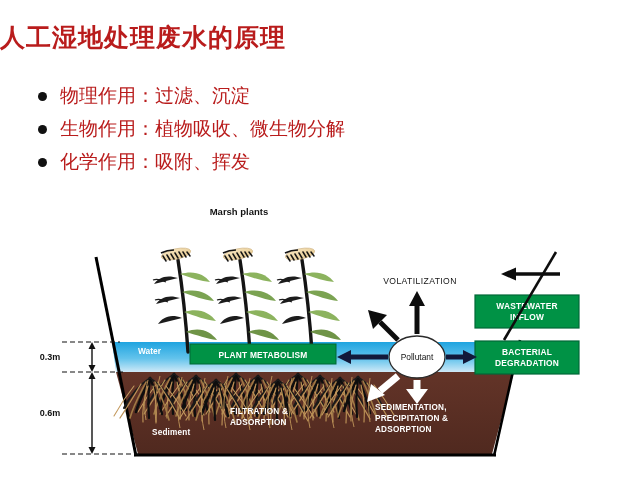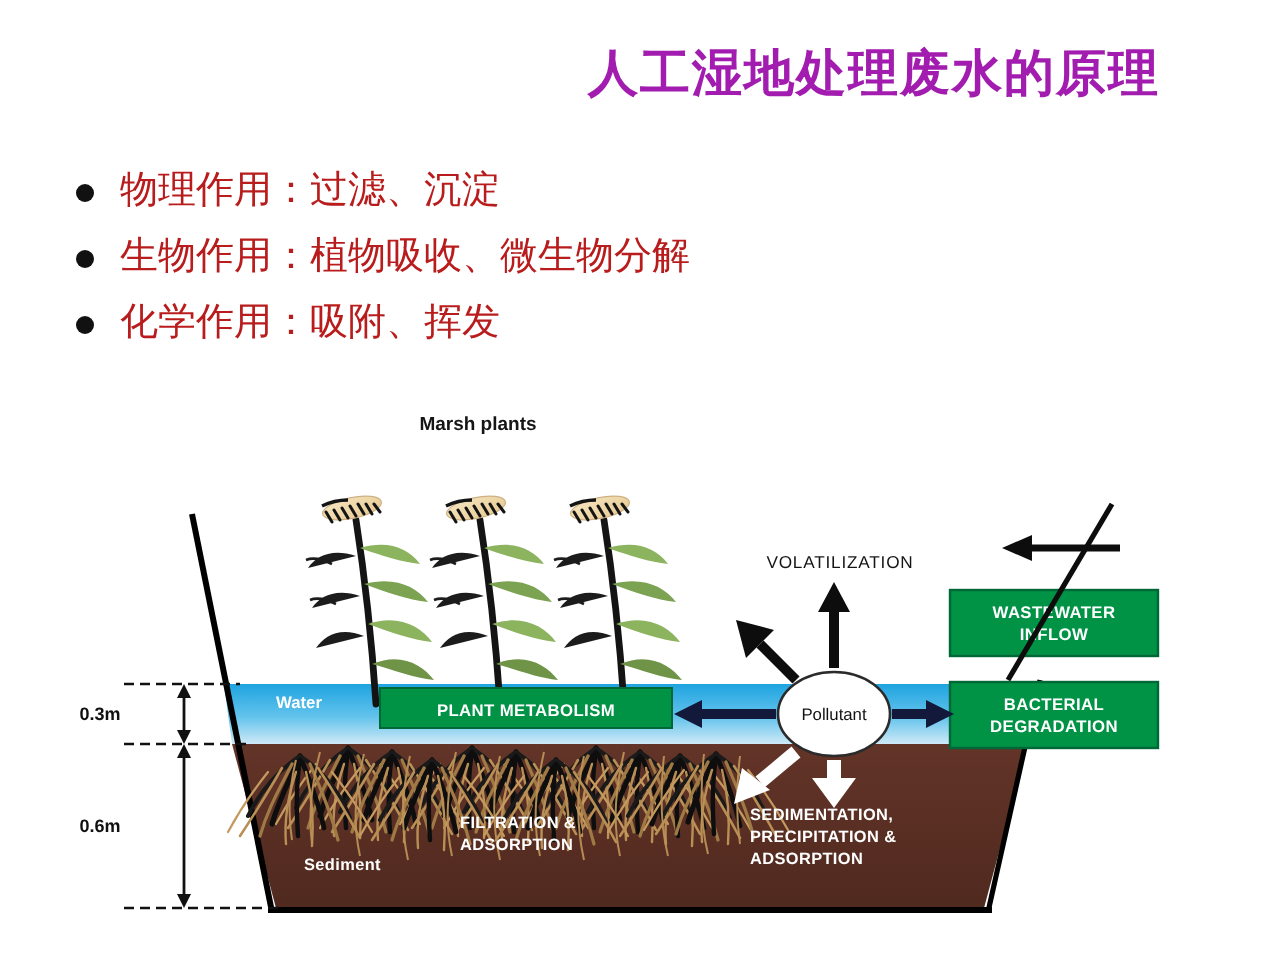--- a/index.html
+++ b/index.html
@@ -13,24 +13,24 @@
   #slide{
     position:absolute;inset:0;
     width:640px;height:480px;
     background:#ffffff;
   }
 
   
   .title{
     position:absolute;
     top:24px;left:0;width:580px;
-    text-align:right;
+    text-align:left;
     font-size:25px;
     font-weight:bold;
-    color:#a21caf;
+    color:#b91c1c;
     letter-spacing:1px;
     line-height:1.1;
     white-space:nowrap;
   }
 
   
   .bullets{
     position:absolute;
     top:84px;left:38px;
     width:420px;

